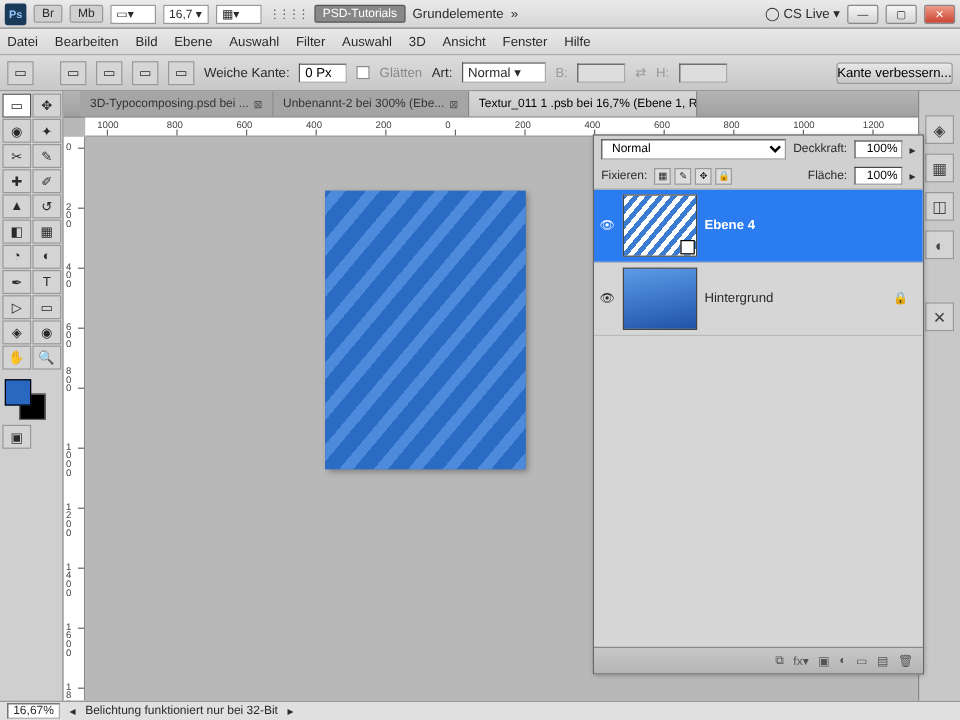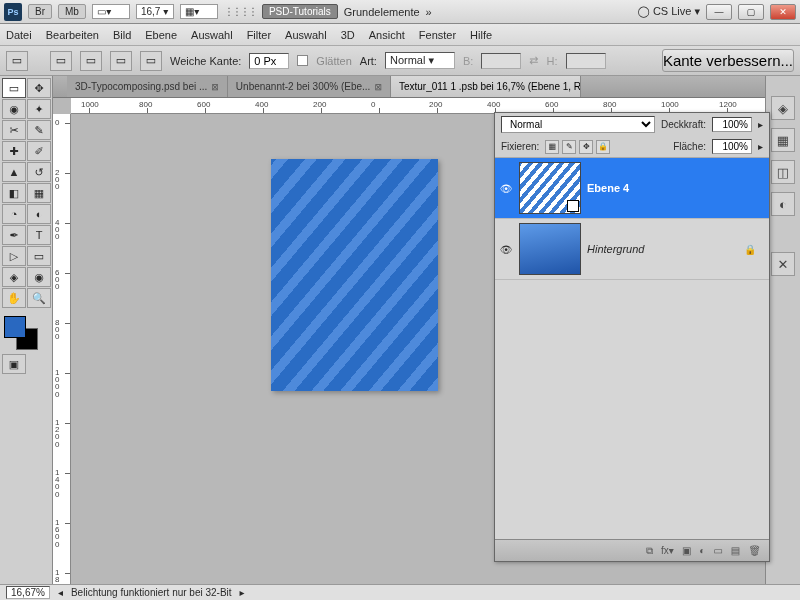--- a/index.html
+++ b/index.html
@@ -11,21 +11,21 @@
 .grip { color: #555; font-size: 10px; letter-spacing: -2px;}
 .spacer { flex: 1; }
 .winbtn { width: 26px; height: 16px; background: linear-gradient(#f5f5f5,#d5d5d5); border: 1px solid #888; font-size: 9px; text-align: center; line-height: 14px; border-radius: 2px;}
 .winbtn.close { background: linear-gradient(#e98,#c43); color: #fff;}
 .menubar { height: 22px; background: linear-gradient(#e8e8e8,#d8d8d8); border-bottom: 1px solid #aaa; display: flex; align-items: center; padding: 0 6px; gap: 14px;}
 .menubar span { font-size: 11px; }
 .optbar { height: 30px; background: linear-gradient(#dcdcdc,#c8c8c8); border-bottom: 1px solid #999; display: flex; align-items: center; padding: 0 6px; gap: 8px; font-size: 11px;}
 .opt-ic { width: 22px; height: 20px; background: #d6d6d6; border: 1px solid #999; display:inline-flex;align-items:center;justify-content:center;}
 .opt-inp { background: #fff; border: 1px inset #aaa; padding: 1px 4px; width: 40px; font-size: 11px;}
 .opt-sel { background: #fff; border: 1px inset #aaa; padding: 1px 4px; width: 70px; font-size: 11px;}
-.opt-btn { background: linear-gradient(#e8e8e8,#c8c8c8); border: 1px solid #999; padding: 2px 0; font-size: 15px; border-radius: 3px;}
+.opt-btn { background: linear-gradient(#e8e8e8,#c8c8c8); border: 1px solid #999; padding: 2px 0; font-size: 11px; border-radius: 3px;}
 .work { position: absolute; top: 76px; left: 0; right: 0; bottom: 16px; background: #b8b8b8; display: flex;}
 .toolbox { width: 53px; background: #cfcfcf; border-right: 1px solid #888; display: flex; flex-direction: column; padding: 2px;}
 .tool-grid { display: grid; grid-template-columns: 24px 24px; gap: 1px;}
 .tool { width: 24px; height: 20px; background: #d4d4d4; border: 1px solid #999; display:flex;align-items:center;justify-content:center;font-size:11px;}
 .tool.sel { background: #fff; border: 1px solid #555;}
 .swatches { margin-top: 6px; position: relative; height: 36px;}
 .sw-fg { position:absolute; width:22px;height:22px;background:#2968c0;border:1px solid #000;left:2px;top:2px;z-index:2;}
 .sw-bg { position:absolute; width:22px;height:22px;background:#000;border:1px solid #666;left:14px;top:14px;}
 .canvas-wrap { flex: 1; position: relative; background: #b8b8b8; overflow: hidden;}
 .doc-tabs { height: 22px; background: linear-gradient(#b4b4b4,#a0a0a0); border-bottom: 1px solid #777; display: flex; align-items: stretch; padding-left: 14px;}
@@ -54,21 +54,21 @@
 .lp-lock span{width:14px;height:14px;border:1px solid #999;background:#ddd;font-size:8px;text-align:center;line-height:12px;}
 .lp-list { flex:1; background:#d6d6d6; border-top:1px solid #aaa; overflow:auto;}
 .layer { display:flex; align-items:center; padding:4px; gap:6px; border-bottom:1px solid #bbb;}
 .layer.sel { background:#2a7cf0; color:#fff;}
 .eye { width:14px;height:14px;display:flex;align-items:center;justify-content:center;font-size:10px;}
 .thumb { width:62px;height:52px; border:1px solid #444; background:#2a6cc4;}
 .thumb.stripes { background:#fff; background-image: repeating-linear-gradient(-50deg, #fff 0 4px, #3b7bd1 4px 8px); position:relative;}
 .thumb.stripes::after{content:"";position:absolute;right:1px;bottom:1px;width:10px;height:10px;background:#fff;border:1px solid #000;}
 .thumb.grad { background: linear-gradient(170deg,#5d9ae8,#1f54a8);}
 .lname { font-size:11px;}
-.lname.bg { font-style:italic;}
+.lname.bg { }
 .llock { margin-left:auto; margin-right:8px; font-size:10px;}
 .lp-foot { height:22px; background:linear-gradient(#c8c8c8,#b4b4b4); border-top:1px solid #888; display:flex; align-items:center; justify-content:flex-end; gap:8px; padding:0 8px; font-size:10px; color:#555;}
 .status { position:absolute; bottom:0; left:0; right:0; height:16px; background:#e0e0e0; border-top:1px solid #999; display:flex; align-items:center; padding:0 6px; font-size:10px; gap:8px;}
 .st-box{background:#fff;border:1px inset #aaa;padding:0 4px;}
 .cb{width:11px;height:11px;border:1px solid #888;background:#fff;display:inline-block;vertical-align:middle;}
 </style>
 </head>
 <body>
 
 <div class="titlebar">
@@ -206,21 +206,21 @@
 0</span>
         <div class="rline-v" style="top: 59px;"></div>
         <span class="rtick-v" style="top: 105px;">4
 0
 0</span>
         <div class="rline-v" style="top: 109px;"></div>
         <span class="rtick-v" style="top: 155px;">6
 0
 0</span>
         <div class="rline-v" style="top: 159px;"></div>
-        <span class="rtick-v" style="top: 205px;">8
+        <span class="rtick-v" style="top: 192px;">8
 0
 0</span>
         <div class="rline-v" style="top: 209px;"></div>
         <span class="rtick-v" style="top: 255px;">1
 0
 0
 0</span>
         <div class="rline-v" style="top: 259px;"></div>
         <span class="rtick-v" style="top: 305px;">1
 2

